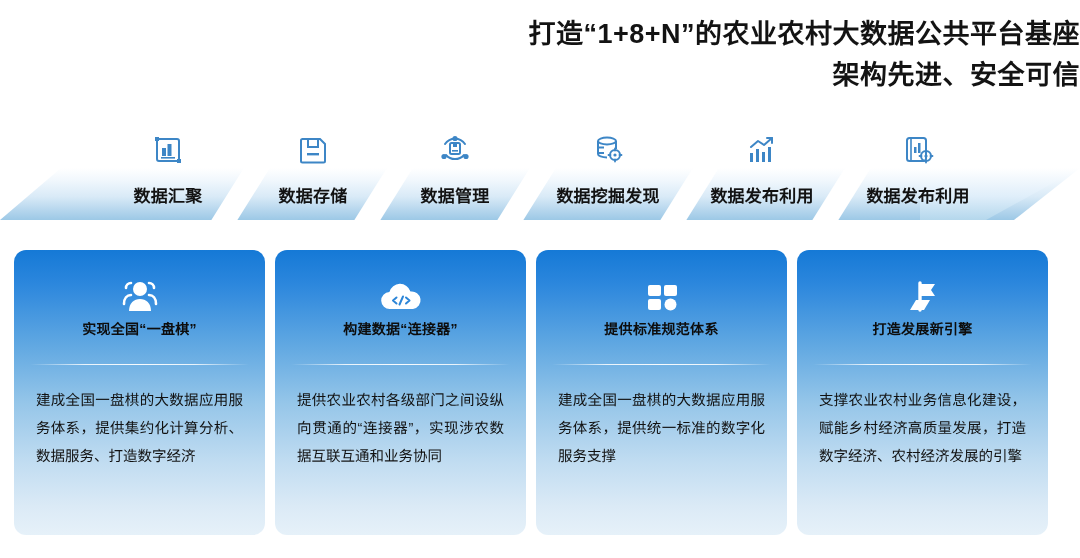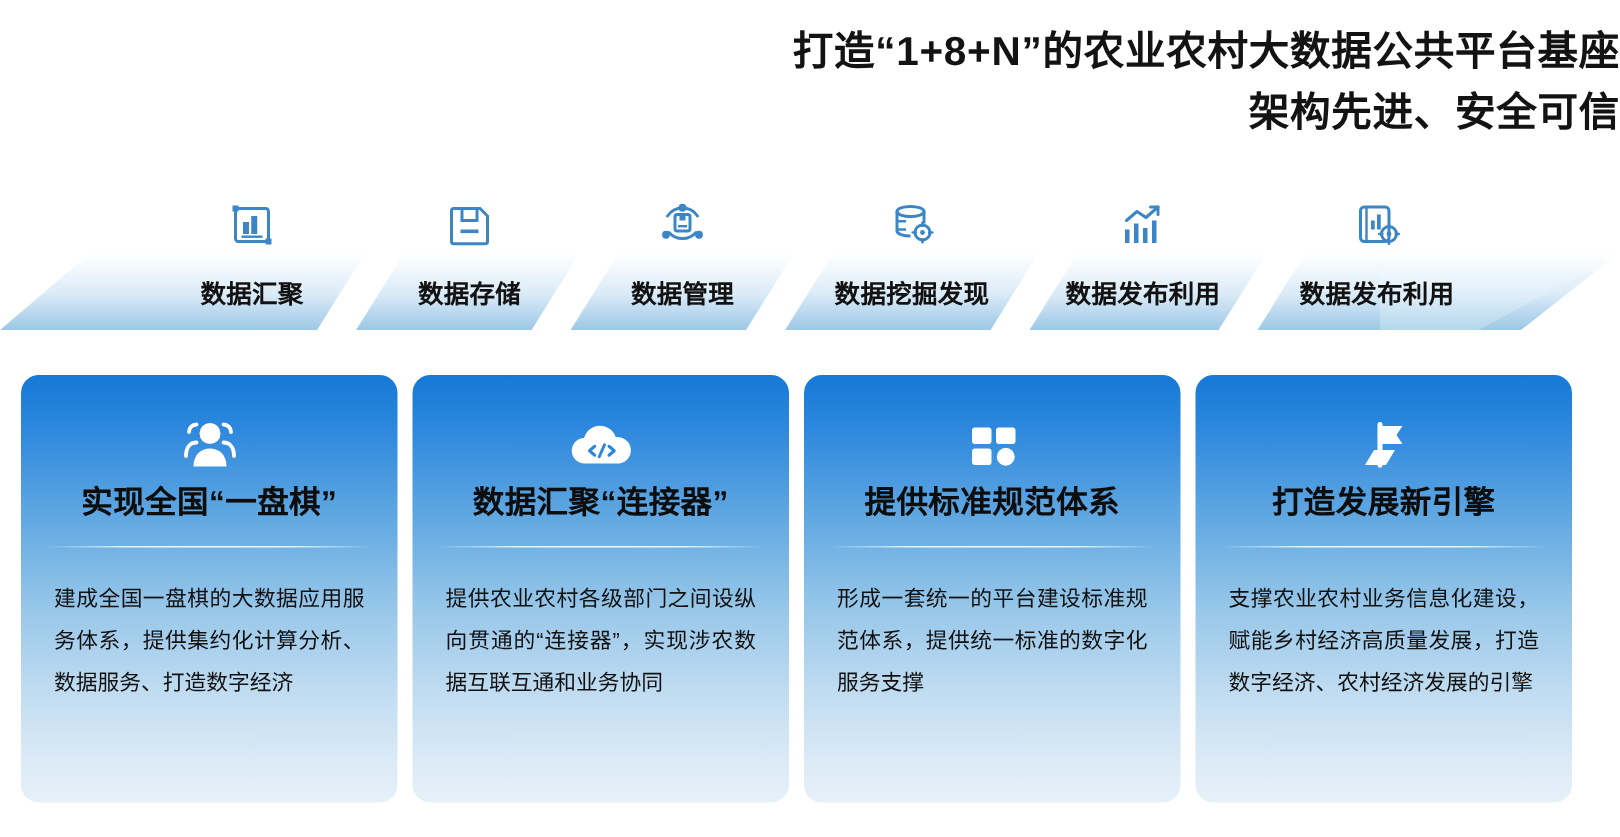--- a/index.html
+++ b/index.html
@@ -94,21 +94,21 @@
     overflow:hidden;
   }
   .card-icon{
     position:absolute;left:0;top:30px;width:100%;
     display:flex;justify-content:center;
     height:34px;
   }
   .card-title{
     position:absolute;left:0;top:68px;width:100%;
     text-align:center;
-    font-size:21px;
+    font-size:14px;
     font-weight:bold;
     color:#0d0d0d;
     white-space:nowrap;
     letter-spacing:0.3px;
   }
   .card-divider{
     position:absolute;
     left:16px;right:16px;top:114px;height:1px;
     background:linear-gradient(to right,rgba(255,255,255,0) 0%,rgba(255,255,255,0.85) 25%,rgba(255,255,255,0.95) 50%,rgba(255,255,255,0.85) 75%,rgba(255,255,255,0) 100%);
   }
@@ -250,37 +250,37 @@
 
   <div class="card" style="left:275px">
     <div class="card-icon">
       <svg width="50" height="34" viewBox="0 0 50 34">
         <path d="M14 29 a8.5 8.5 0 0 1 -0.6 -17 A11 11 0 0 1 34.5 11.5 A8 8 0 0 1 37 29 Z" fill="#ffffff"></path>
         <path d="M20.5 17.5 L17 20.5 L20.5 23.5" fill="none" stroke="#2d86d8" stroke-width="2" stroke-linecap="round" stroke-linejoin="round"></path>
         <path d="M30 17.5 L33.5 20.5 L30 23.5" fill="none" stroke="#2d86d8" stroke-width="2" stroke-linecap="round" stroke-linejoin="round"></path>
         <path d="M27 16.5 L23.5 24.5" fill="none" stroke="#2d86d8" stroke-width="2" stroke-linecap="round"></path>
       </svg>
     </div>
-    <div class="card-title">数据汇聚“连接器”</div>
+    <div class="card-title">构建数据“连接器”</div>
     <div class="card-divider"></div>
     <div class="card-desc">提供农业农村各级部门之间设纵向贯通的“连接器”，实现涉农数据互联互通和业务协同</div>
   </div>
 
   <div class="card" style="left:536px">
     <div class="card-icon">
       <svg width="42" height="34" viewBox="0 0 42 34">
         <rect x="7" y="5" width="13" height="11" rx="2" fill="#ffffff"></rect>
         <rect x="23" y="5" width="13" height="11" rx="2" fill="#ffffff"></rect>
         <rect x="7" y="19" width="13" height="11" rx="2" fill="#ffffff"></rect>
         <circle cx="29.5" cy="24.5" r="6" fill="#ffffff"></circle>
       </svg>
     </div>
     <div class="card-title">提供标准规范体系</div>
     <div class="card-divider"></div>
-    <div class="card-desc">形成一套统一的平台建设标准规范体系，提供统一标准的数字化服务支撑</div>
+    <div class="card-desc">建成全国一盘棋的大数据应用服务体系，提供统一标准的数字化服务支撑</div>
   </div>
 
   <div class="card" style="left:797px">
     <div class="card-icon">
       <svg width="44" height="34" viewBox="0 0 44 34">
         <path d="M19 3 v27" stroke="#ffffff" stroke-width="3.4" stroke-linecap="round"></path>
         <path d="M19 4 h15 l-4 6 l4 6 h-15 z" fill="#ffffff"></path>
         <path d="M9 30 l6 -10 h14 l-6 10 z" fill="#ffffff"></path>
       </svg>
     </div>

